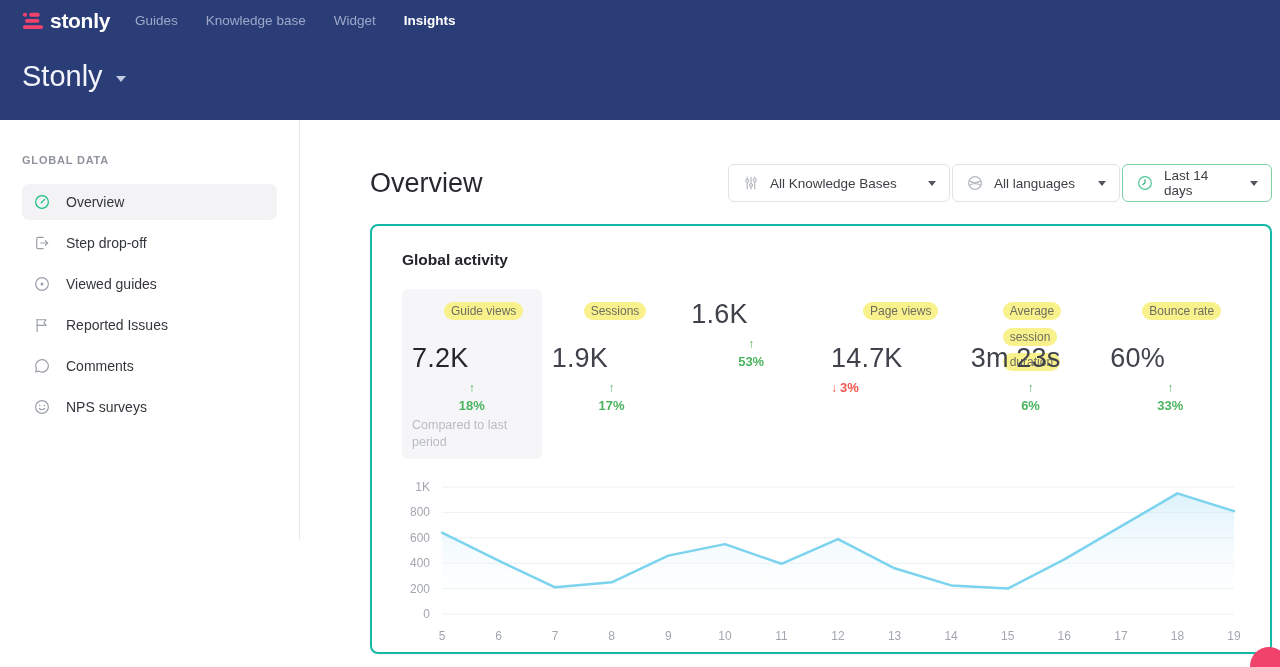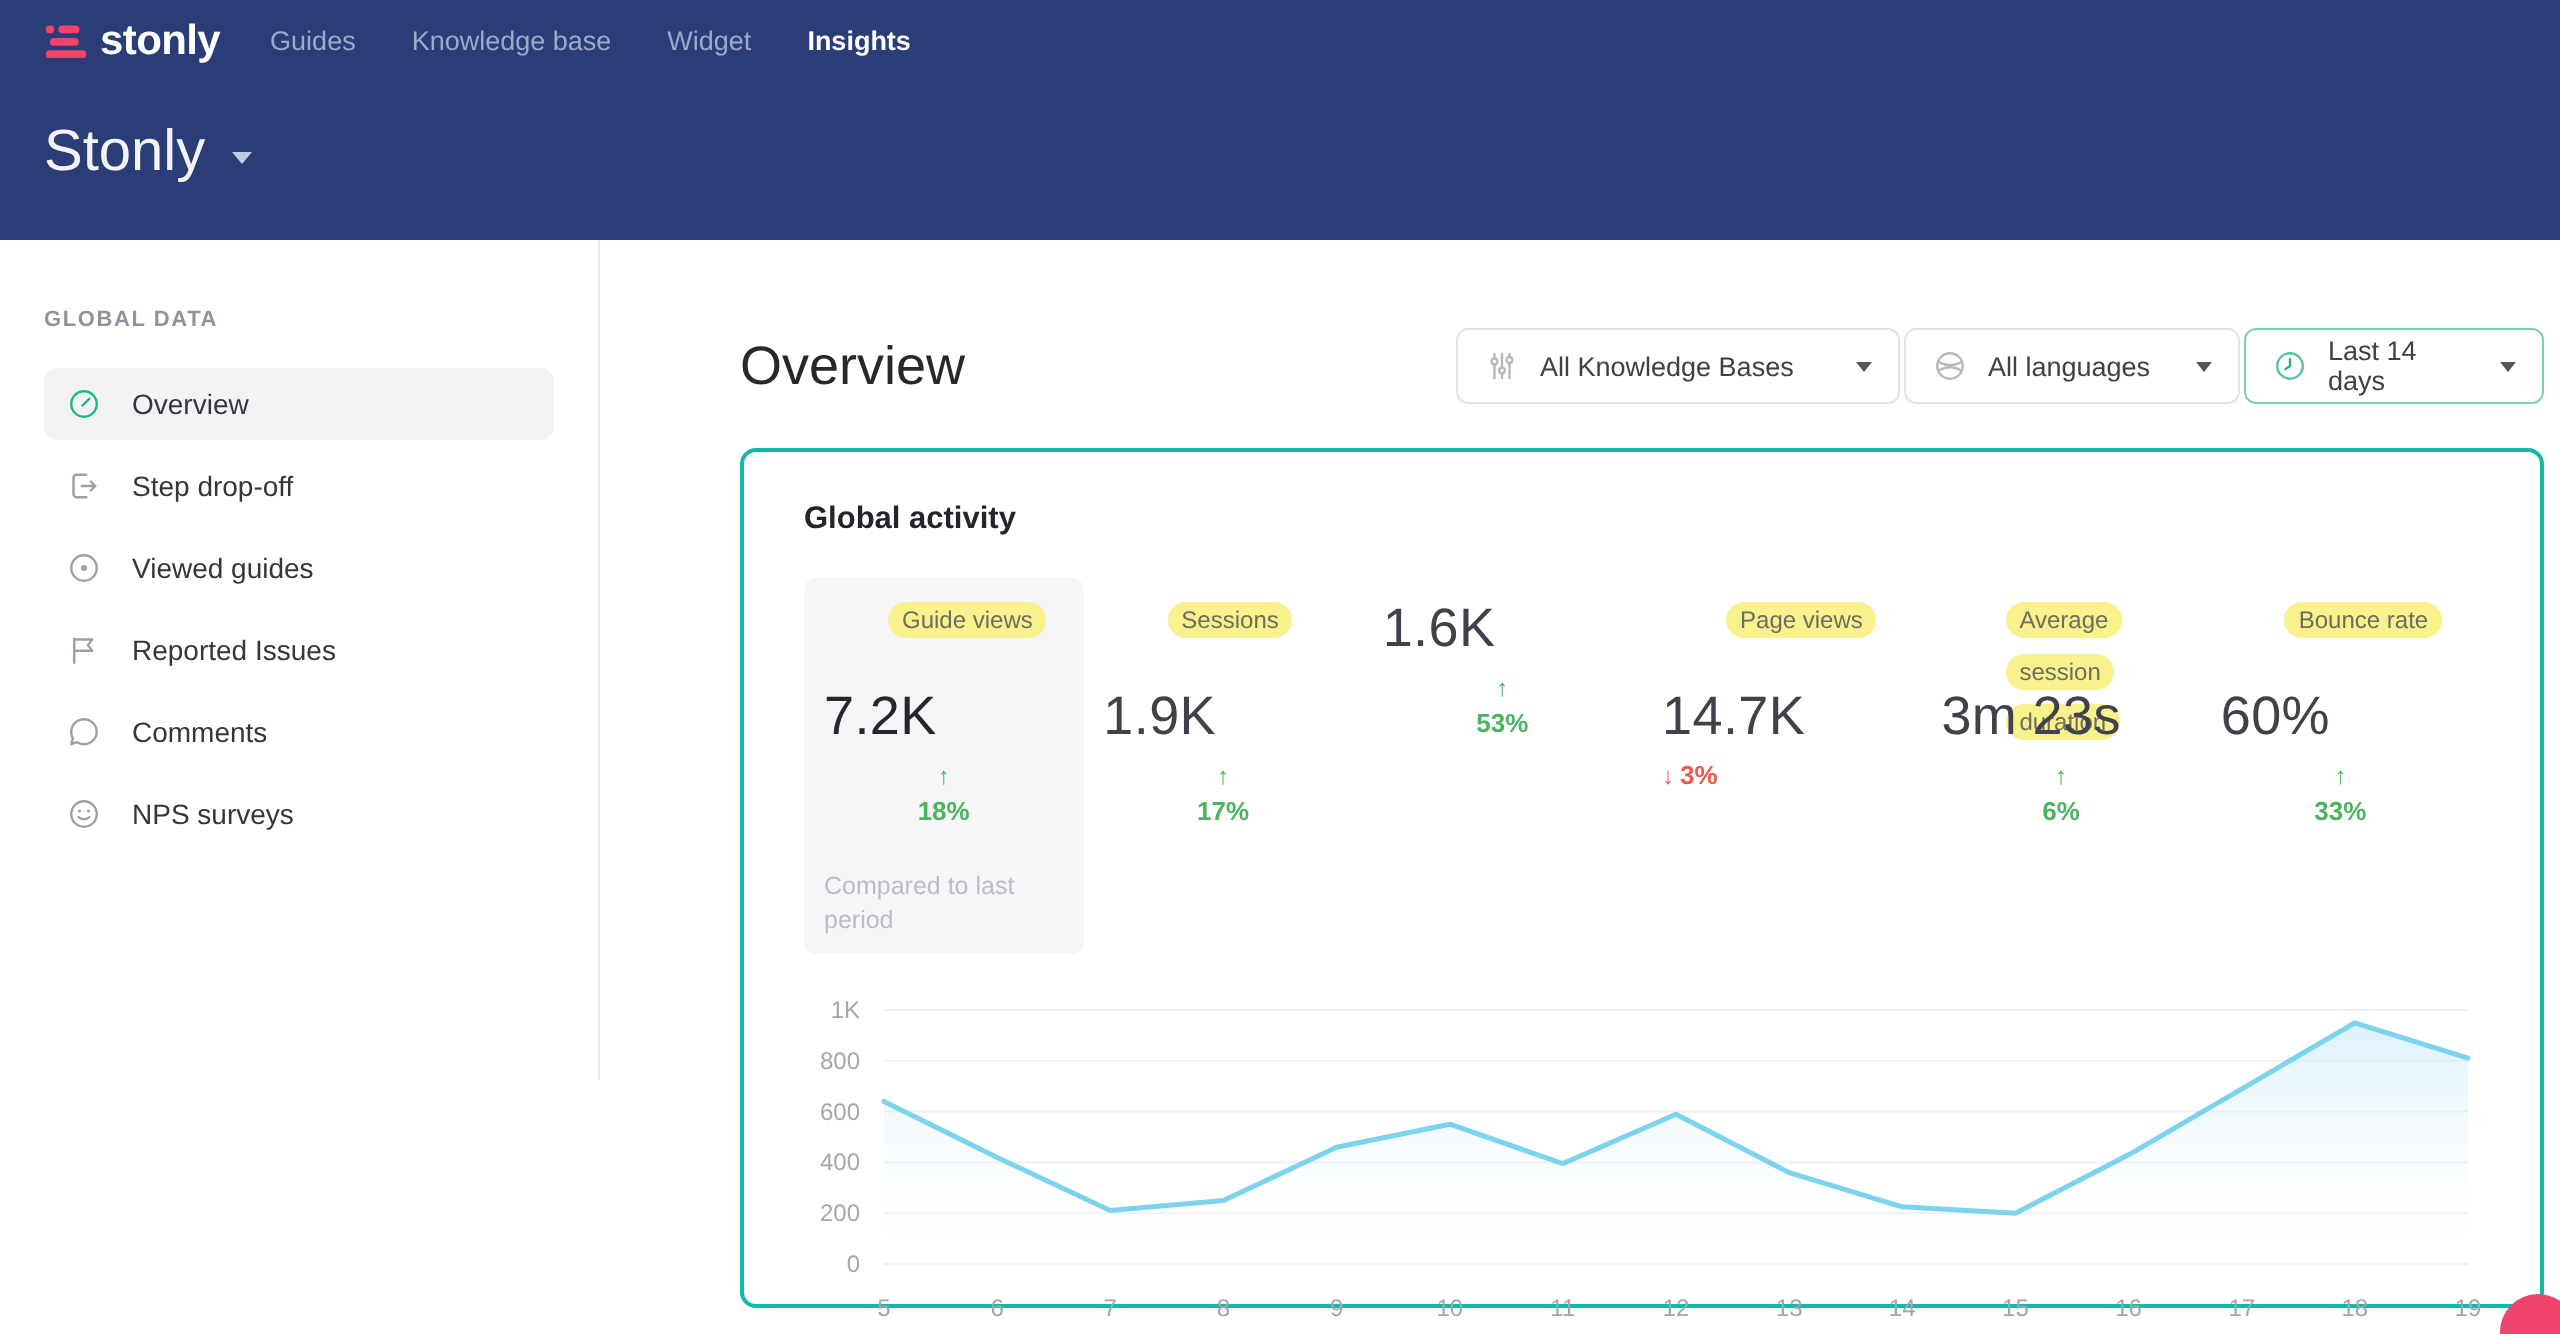--- a/index.html
+++ b/index.html
@@ -56,21 +56,21 @@
   .metric-tile.selected { background:#f6f6f8; }
   .metric-label-box { height:44px; line-height:1.6;margin-left:32px; }
   .metric-label-pill { display:inline; background:#f8f18c; color:#6e6e60; font-size:12px; padding:2px 7px; border-radius:9px; box-decoration-break:clone; -webkit-box-decoration-break:clone; }
   .metric-value { font-size:27px; color:#3f424b; letter-spacing:0.2px; margin-top:2px; white-space:nowrap; }
   .metric-tile.selected .metric-value { color:#26272c; }
   .metric-delta { margin-top:6px; font-size:13px; font-weight:600; display:flex; align-items:center; gap:3px; }
   .metric-tile.up .metric-delta { color:#4cb45f;flex-direction:column; }
   .metric-tile.down .metric-delta { color:#f2574d; }
   .metric-tile.up .delta-arrow::before { content:"\2191"; font-size:12px; }
   .metric-tile.down .delta-arrow::before { content:"\2193"; font-size:12px; }
-  .metric-note { margin-top:22px; font-size:12.5px; line-height:1.35; color:#b9bcc4; }
+  .metric-note { margin-top:4px; font-size:12.5px; line-height:1.35; color:#b9bcc4; }
 
   .chart-wrap { margin-top:16px; }
 
   
   .chat-launcher { position:absolute; right:-8px; bottom:-18px; width:38px; height:38px; background:#f0426b; border-radius:50%; }
 </style>
 </head>
 <body>
 
 <div class="app-header">

